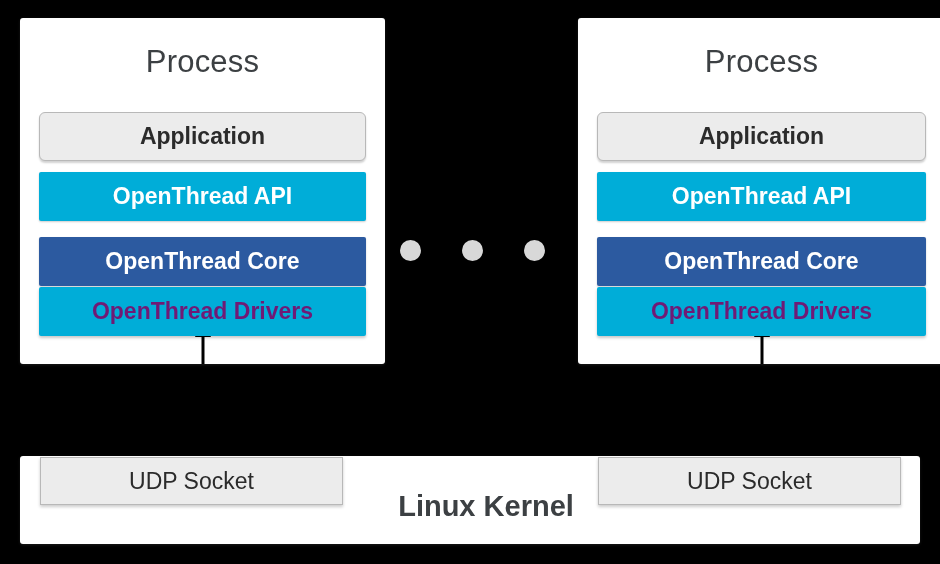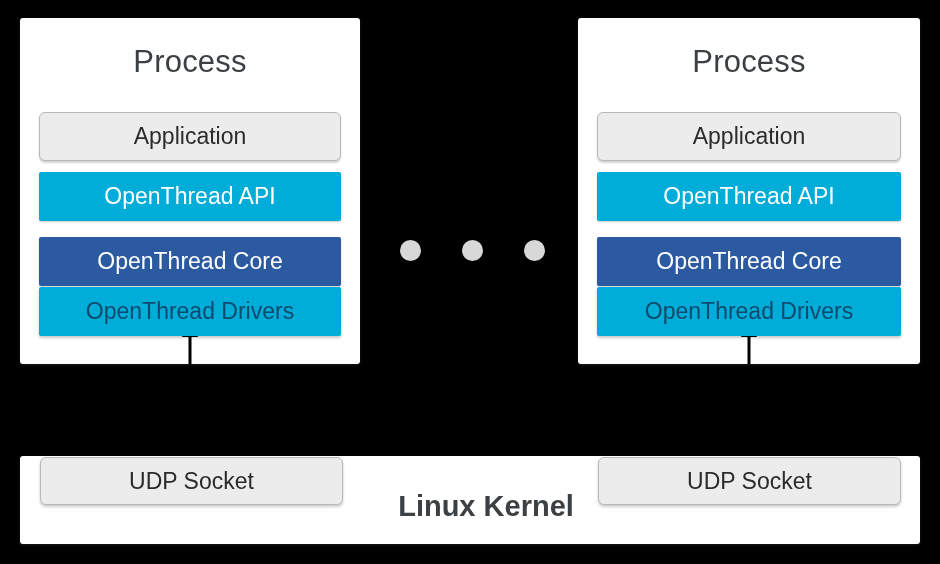--- a/index.html
+++ b/index.html
@@ -15,20 +15,21 @@
     overflow: hidden;
     font-family: "Liberation Sans", sans-serif;
   }
 
   
   .process-panel {
     position: absolute;
     background: #ffffff;
     border-radius: 3px;
     box-shadow: 0 1px 3px rgba(255,255,255,0.10);
+    padding-left: 25px;
   }
   .process-title {
     position: absolute;
     left: 0;
     right: 0;
     top: 28px;
     text-align: center;
     font-size: 31px;
     color: #3c4043;
     letter-spacing: 0.2px;
@@ -42,20 +43,21 @@
     right: 19px;
     top: 94px;
   }
   .layer {
     height: 49px;
     display: flex;
     align-items: center;
     justify-content: center;
     font-size: 23px;
     box-sizing: border-box;
+    font-weight: bold;
   }
   .layer-app {
     background: #ececec;
     color: #2b2b2b;
     border: 1px solid #b8b8b8;
     border-radius: 6px;
     box-shadow: 0 2px 2px rgba(0,0,0,0.18);
     position: relative;
     z-index: 3;
   }
@@ -72,21 +74,21 @@
     background: #2C5AA0;
     color: #ffffff;
     margin-top: 16px;
     border-radius: 2px;
     box-shadow: 0 1px 2px rgba(0,0,0,0.20);
     position: relative;
     z-index: 2;
   }
   .layer-drivers {
     background: #00ADD8;
-    color: #0c4a6e;
+    color: #701a75;
     margin-top: 1px;
     border-radius: 2px;
     box-shadow: 0 2px 3px rgba(0,0,0,0.22);
     position: relative;
     z-index: 2;
   }
 
   
   .arrow-svg {
     position: absolute;
@@ -114,21 +116,21 @@
     position: absolute;
     background: #ffffff;
     border-radius: 3px;
     box-shadow: 0 1px 3px rgba(255,255,255,0.10);
   }
   .socket-box {
     position: absolute;
     height: 48px;
     background: #ececec;
     border: 1px solid #b8b8b8;
-    border-radius: 6px;
+    border-radius: 0;
     box-shadow: 0 2px 3px rgba(0,0,0,0.20);
     display: flex;
     align-items: center;
     justify-content: center;
     font-size: 23px;
     color: #2b2b2b;
     box-sizing: border-box;
   }
   .kernel-title {
     position: absolute;

